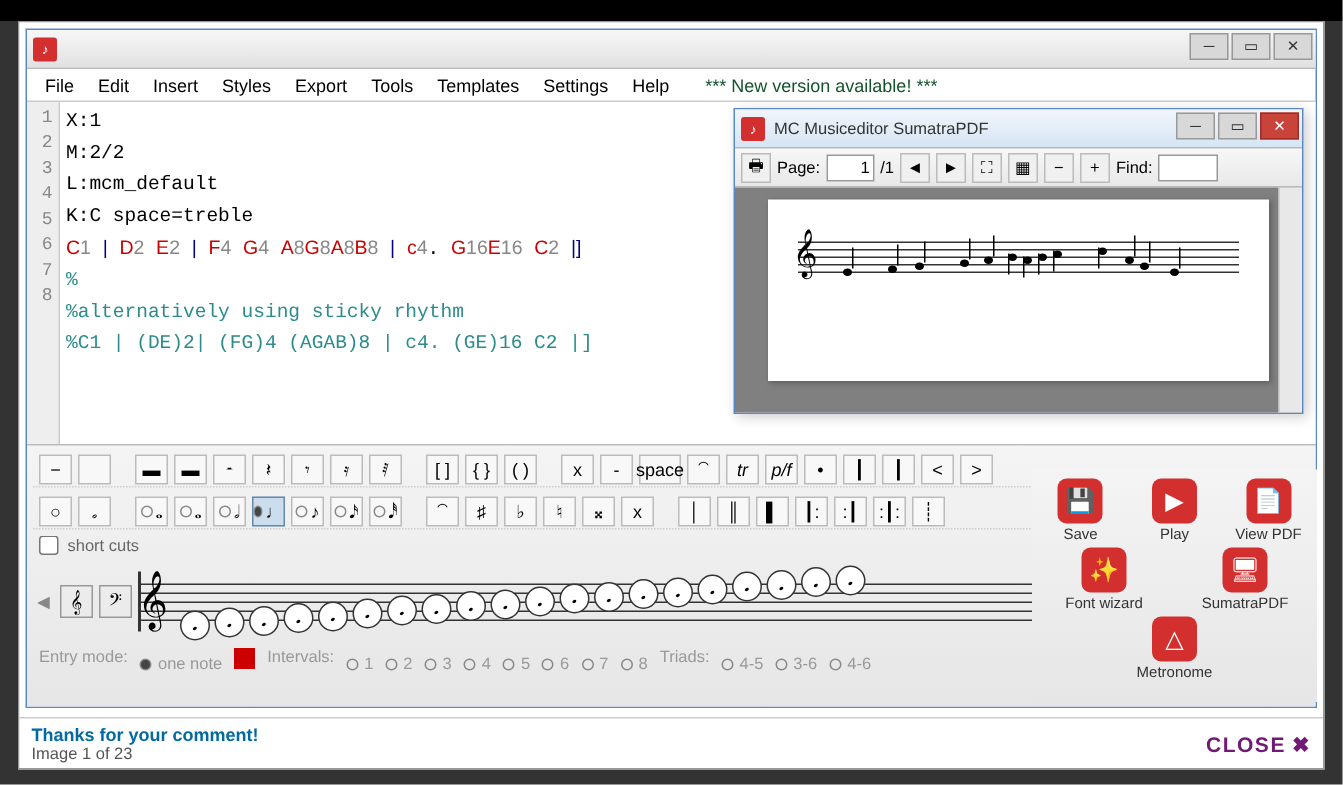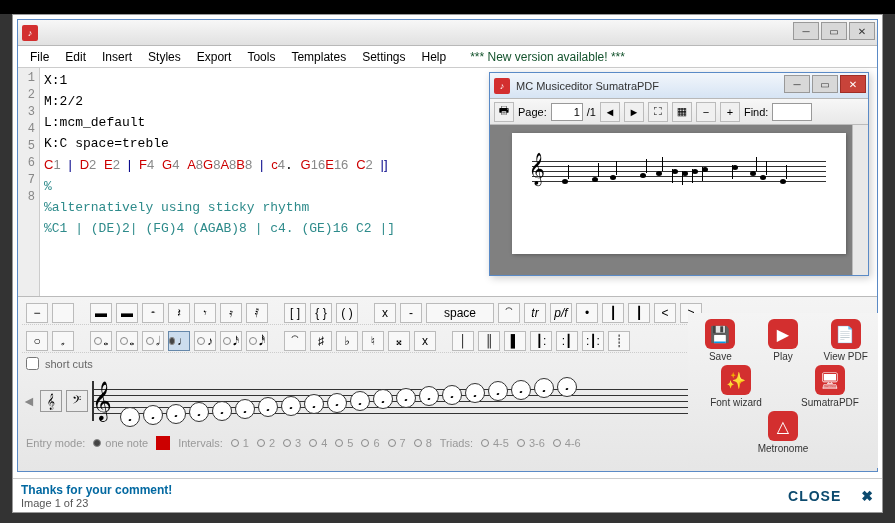--- a/index.html
+++ b/index.html
@@ -41,44 +41,44 @@
   .staff{position:relative;height:24px}
   .staff-line{position:absolute;left:0;right:0;height:1px;background:#333}
   .tclef{position:absolute;left:-4px;top:-6px;font-size:28px;line-height:1}
   .note{position:absolute;width:6px;height:5px;background:#000;border-radius:50%}
   .stem{position:absolute;width:1px;height:14px;background:#000}
 
   .panels{background:linear-gradient(#f4f4f4,#e6e6e6);border-top:1px solid #bbb;padding:4px;height:175px}
   .toolrow{display:flex;align-items:center;gap:4px;height:24px;margin-bottom:4px;border-bottom:1px dotted #ccc;padding:0 4px}
   .tbtn{width:22px;height:20px;border:1px solid #bbb;background:#f8f8f8;display:flex;align-items:center;justify-content:center;font-size:12px;cursor:pointer}
   .tbtn.sel{background:#cde;border-color:#68a}
-  .tbtn.wide{width:68px}
+  .tbtn.wide{width:28px}
   .radiodot{width:8px;height:8px;border:1px solid #888;border-radius:50%;display:inline-block;margin-right:2px}
   .radiodot.on{background:#444}
   .txt{font-size:11px;color:#666}
   .pianostaff{height:50px;margin:6px 0;display:flex;align-items:center;gap:4px}
   .clefbox{width:22px;height:22px;border:1px solid #999;display:flex;align-items:center;justify-content:center;font-size:14px;cursor:pointer}
   .widestaff{flex:1;height:40px;position:relative;border-left:2px solid #333}
   .widestaff .sl{position:absolute;left:0;right:0;height:1px;background:#333}
   .circlenote{position:absolute;width:20px;height:20px;border:1px solid #333;border-radius:50%;background:#fff;display:flex;align-items:center;justify-content:center;font-size:11px;cursor:pointer}
   .endsig{width:18px;height:30px;display:flex;align-items:center;justify-content:center;font-size:14px}
 
-  .bottomrow{display:flex;align-items:center;gap:8px;height:22px;padding:0 4px;font-size:11px;color:#999}
+  .bottomrow{display:flex;gap:8px;height:22px;padding:0 4px;font-size:11px;color:#999}
   .radio-opt{display:flex;align-items:center;gap:2px;cursor:pointer}
   .redcube{width:14px;height:14px;background:#c00;display:inline-block}
 
   .sidepanel{position:absolute;right:4px;top:298px;width:190px;height:155px;background:linear-gradient(#f4f4f4,#e6e6e6);display:flex;flex-wrap:wrap;justify-content:space-around;align-content:flex-start;padding:6px 2px;gap:2px}
   .redtool{width:56px;height:44px;display:flex;flex-direction:column;align-items:center;gap:2px;cursor:pointer}
   .redicon{width:30px;height:30px;background:#d32f2f;border-radius:6px;display:flex;align-items:center;justify-content:center;color:#fff;font-size:16px}
   .redlbl{font-size:10px;color:#333;text-align:center}
 
   .gallery-footer{height:34px;background:#fff;border-top:1px solid #ccc;display:flex;align-items:center;justify-content:space-between;padding:0 8px}
   .footer-left{font-size:11px;color:#555}
   .footer-left b{font-size:12px;color:#0369a1}
-  .closebtn{font-size:14px;font-weight:bold;color:#0c4a6e;cursor:pointer;letter-spacing:1px;display:flex;align-items:flex-start;gap:20px}
+  .closebtn{font-size:14px;font-weight:bold;color:#701a75;cursor:pointer;letter-spacing:1px;display:flex;align-items:flex-start;gap:4px}
 </style>
 </head>
 <body>
 
 <div class="bg-top"></div>
 <div class="gallery">
   <div class="gallery-main">
     <div class="app-window">
 
       <div class="titlebar">

